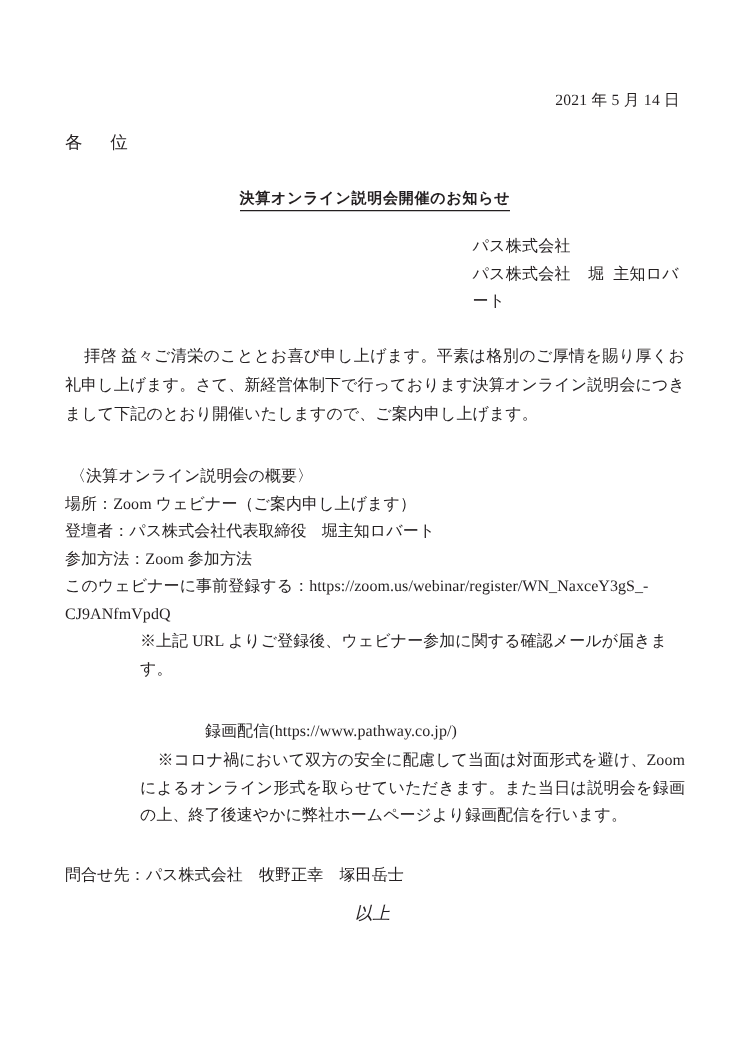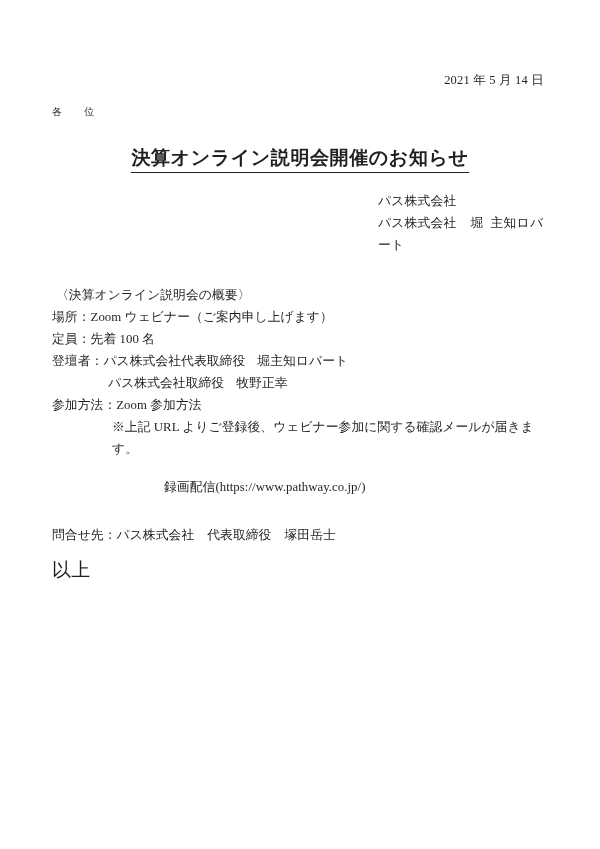--- a/index.html
+++ b/index.html
@@ -34,34 +34,34 @@
   .date-line {
     text-align: right;
     font-size: 12.5px;
     letter-spacing: 0.2px;
     margin-top: 72px;
     padding-right: 4px;
   }
 
   
   .addressee {
-    font-size: 10px;
+    font-size: 14px;
     margin-top: 16px;
     letter-spacing: 0.2px;
   }
   .addressee .gap { display: inline-block; width: 22px; }
 
   
   .title-wrap {
     text-align: center;
     margin-top: 26px;
   }
   .doc-title {
     display: inline-block;
-    font-size: 19px;
+    font-size: 12px;
     font-weight: bold;
     letter-spacing: 0.6px;
     border-bottom: 1.3px solid #231f20;
     padding-bottom: 1px;
   }
 
   
   .signature {
     margin-top: 17px;
     font-size: 12.8px;
@@ -99,21 +99,21 @@
   .sp-mid { display: inline-block; width: 12px; }
   .indent-speaker { padding-left: 56px; }
 
   .note-indent {
     padding-left: 60px;
     line-height: 1.72;
   }
 
   
   .recording {
-    margin-top: 16px;
+    margin-top: 28px;
     font-size: 12.8px;
     line-height: 1.72;
     letter-spacing: 0.05px;
   }
   .rec-title { padding-left: 112px; }
   .rec-note {
     padding-left: 60px;
     text-align: justify;
     text-justify: inter-ideograph;
     margin-top: 1px;
@@ -124,25 +124,26 @@
   .contact {
     margin-top: 26px;
     font-size: 12.8px;
     line-height: 1.78;
     letter-spacing: 0.05px;
   }
   .contact .sp { display: inline-block; width: 13px; }
 
   
   .closing {
-    text-align: left;
-    font-size: 19px;
+    text-align: center;
+    font-size: 14px;
     margin-top: 10px;
     padding-right: 4px;
     letter-spacing: 0.2px;
+    font-style: italic;
   }
 
   .url-text {
     font-family: "Liberation Serif", "DejaVu Serif", serif;
   }
 </style>
 </head>
 <body>
 
 <div class="page">
@@ -158,59 +159,62 @@
       <span class="doc-title">決算オンライン説明会開催のお知らせ</span>
     </div>
 
     <div class="signature">
       <div class="sig-line">パス株式会社</div>
       <div class="sig-line">
         <span>パス株式会社</span><span class="sp"></span><span>堀</span><span class="sp-sm"></span><span>主知ロバート</span>
       </div>
     </div>
 
+    <div class="greeting">
+      <span class="indent"></span><span>拝啓 益々ご清栄のこととお喜び申し上げます。平素は格別のご厚情を賜り厚くお礼申し上げます。さて、新経営体制下で行っております決算オンライン説明会につきまして下記のとおり開催いたしますので、ご案内申し上げます。</span>
+    </div>
 
     <div class="details">
 
       <div class="row overview-head">〈決算オンライン説明会の概要〉</div>
 
 
       <div class="row">
         <span>場所：</span><span>Zoom ウェビナー（ご案内申し上げます）</span>
       </div>
 
-      <div class="row">
-        <span>定員：</span><span>先着 100 名</span>
-      </div>
 
       <div class="row">
         <span>登壇者：</span><span>パス株式会社代表取締役</span><span class="sp-mid"></span><span>堀主知ロバート</span>
       </div>
 
-      <div class="row indent-speaker">
-        <span>パス株式会社取締役</span><span class="sp-mid"></span><span>牧野正幸</span>
-      </div>
 
       <div class="row">
         <span>参加方法：</span><span>Zoom 参加方法</span>
       </div>
 
+      <div class="row wrap">
+        <span>このウェビナーに事前登録する：</span><span class="url-text">https://zoom.us/webinar/register/WN_NaxceY3gS_-CJ9ANfmVpdQ</span>
+      </div>
 
       <div class="note-indent">※上記 URL よりご登録後、ウェビナー参加に関する確認メールが届きます。</div>
 
     </div>
 
     <div class="recording">
       <div class="rec-title">
         <span>録画配信</span><span class="url-text">(https://www.pathway.co.jp/)</span>
       </div>
+      <div class="rec-note">
+        <span class="lead"></span><span>※コロナ禍において双方の安全に配慮して当面は対面形式を避け、Zoom によるオンライン形式を取らせていただきます。また当日は説明会を録画の上、終了後速やかに弊社ホームページより録画配信を行います。</span>
+      </div>
     </div>
 
     <div class="contact">
       <div>
-        <span>問合せ先：</span><span>パス株式会社</span><span class="sp"></span><span>代表取締役</span><span class="sp"></span><span>塚田岳士</span>
+        <span>問合せ先：</span><span>パス株式会社</span><span class="sp"></span><span>牧野正幸</span><span class="sp"></span><span>塚田岳士</span>
       </div>
     </div>
 
     <div class="closing">以上</div>
 
   </div>
 </div>
 
 </body></html>

